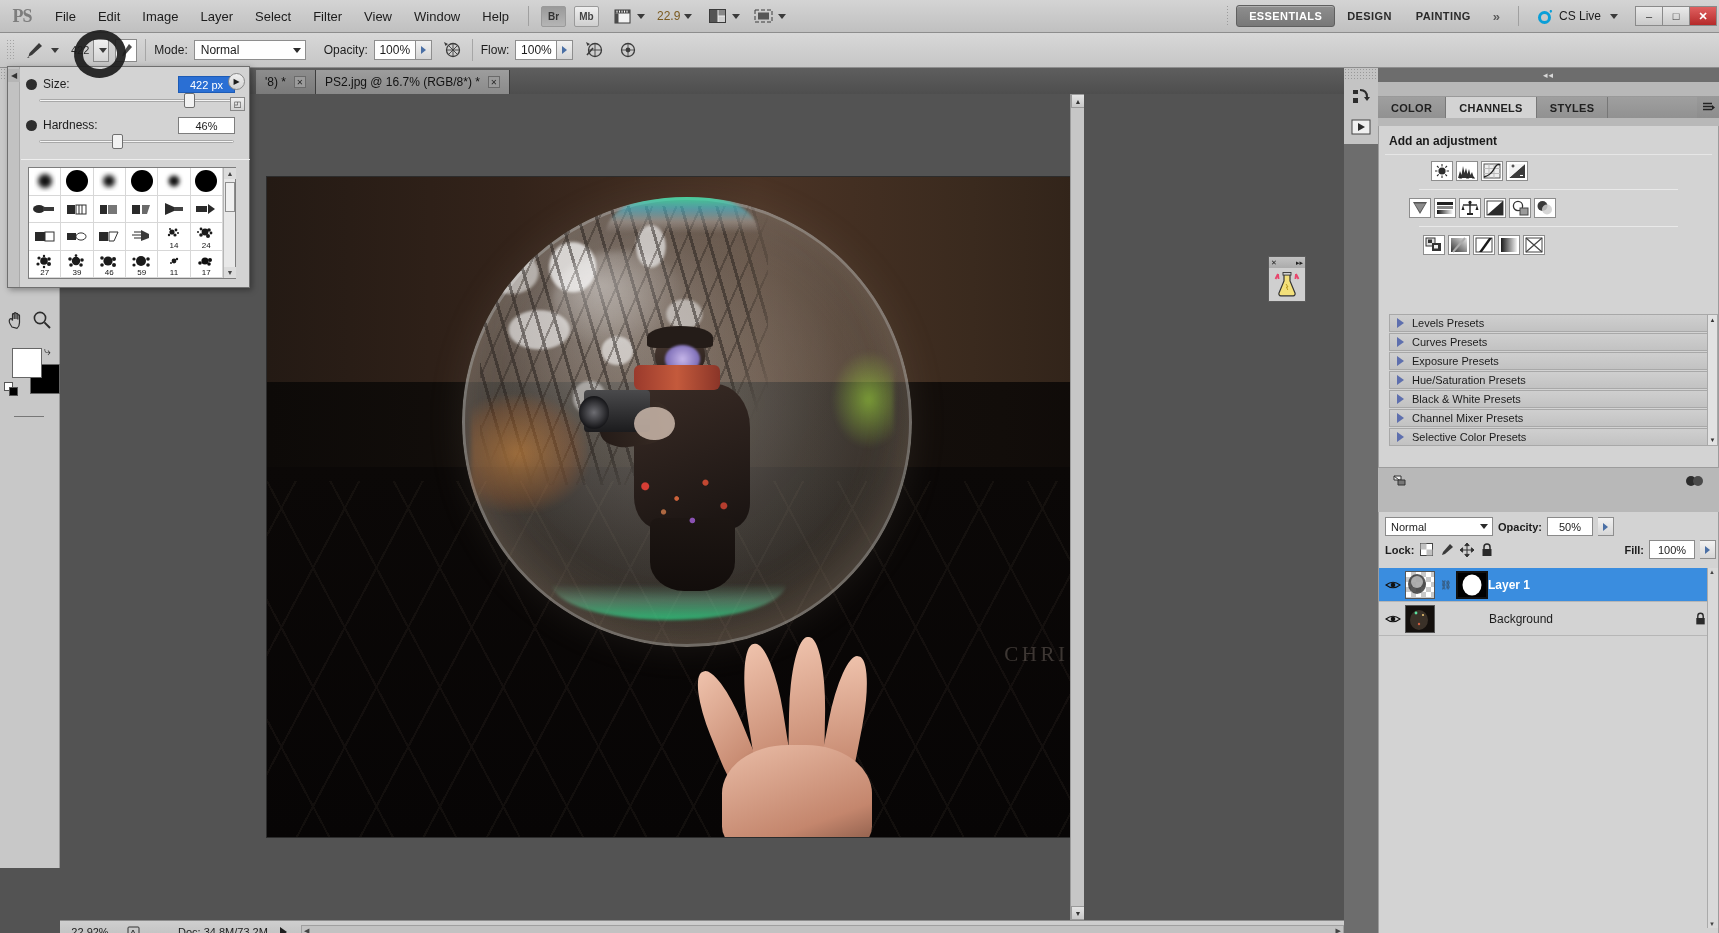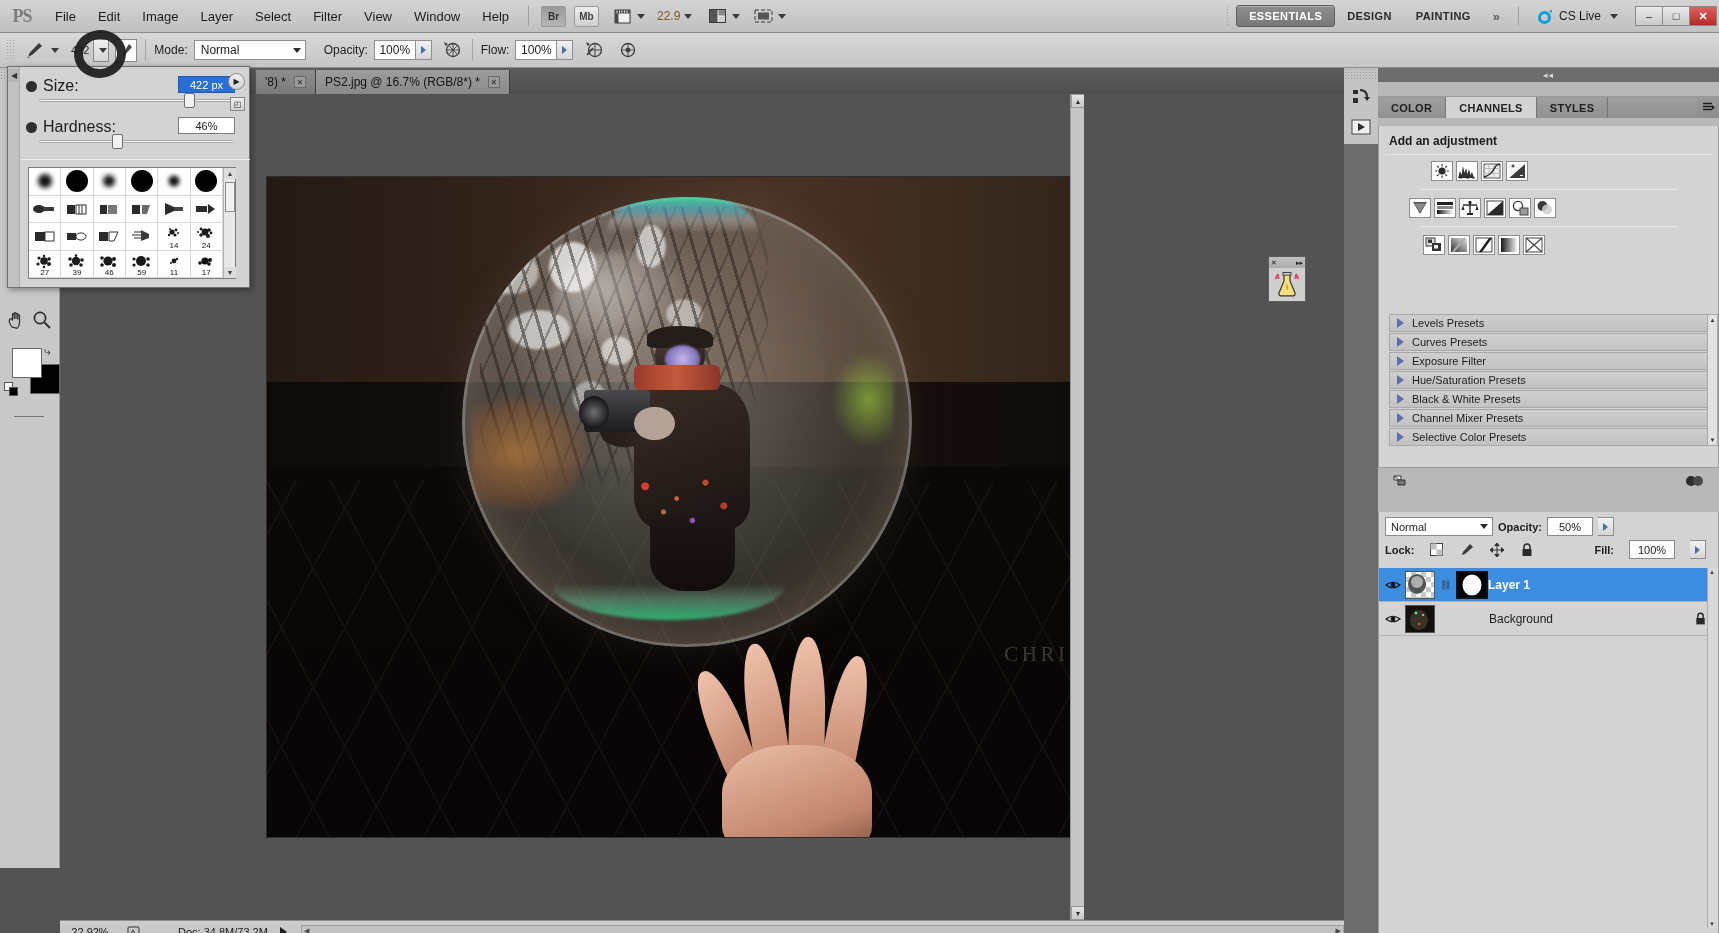--- a/index.html
+++ b/index.html
@@ -111,21 +111,21 @@
   #brushpanel {
     position:absolute; left:7px; top:66px; width:243px; height:222px;
     background:#d3d3d3; border:1px solid #6f6f6f; z-index:50;
     box-shadow:2px 2px 6px rgba(0,0,0,.35);
   }
   #bp-tabgrip { position:absolute; left:0; top:0; width:12px; height:100%; background:#c2c2c2; border-right:1px solid #aaa;}
   #bp-arrowtab { position:absolute;left:0;top:2px;width:12px;height:13px;background:#b5b5b5;
      display:flex;align-items:center;justify-content:center;font-size:8px;color:#333;}
   .bp-row { position:absolute; left:18px; display:flex; align-items:center; }
   .bp-bullet{width:11px;height:11px;border-radius:50%;background:#2e2e2e;margin-right:6px;}
-  .bp-label{font-size:16px;}
+  .bp-label{font-size:12px;}
   .bp-num{ position:absolute; height:17px; border:1px solid #7d7d7d; background:#fff;
      font-size:11px; display:flex; align-items:center; justify-content:center;}
   .bp-slidetrack{ position:absolute; height:3px; background:#f4f4f4; border:1px solid #a8a8a8; border-radius:2px;}
   .bp-thumb{ position:absolute; width:11px;height:15px; background:#f2f2f2; border:1px solid #6f6f6f;border-radius:2px;}
   #bp-sidebtn1{position:absolute;right:4px;top:6px;width:17px;height:17px;border:1px solid #888;border-radius:50%;
      background:linear-gradient(#f0f0f0,#d2d2d2);display:flex;align-items:center;justify-content:center;font-size:8px;}
   #bp-sidebtn2{position:absolute;right:4px;top:30px;width:15px;height:14px;border:1px solid #888;
      background:linear-gradient(#f0f0f0,#d2d2d2);display:flex;align-items:center;justify-content:center;font-size:8px;}
   #bp-divider{position:absolute;left:13px;top:92px;width:229px;height:1px;background:#b4b4b4;border-top:1px solid #eee;}
   #bp-gridwrap{ position:absolute; left:20px; top:100px; width:208px; height:112px;
@@ -317,21 +317,21 @@
   #lp-topbar{position:absolute;left:34px;top:404px;width:341px;height:18px;background:#b8b8b8;
      display:flex;align-items:center;justify-content:space-between;padding:0 14px;}
   #layersbody{position:absolute;left:34px;top:444px;width:341px;height:476px;background:#d3d3d3;
      border:1px solid #9c9c9c;border-top:none;}
   #lp-blend{display:flex;align-items:center;padding:5px 6px 4px 6px;gap:5px;}
   .lp-select{border:1px solid #8a8a8a;background:#fff;height:19px;width:108px;
      display:flex;align-items:center;justify-content:space-between;padding:0 4px 0 5px;font-size:11px;}
   .lp-num{border:1px solid #8a8a8a;background:#fff;height:19px;width:46px;
      display:flex;align-items:center;justify-content:center;font-size:11px;}
   .lp-lbl{font-size:11px;font-weight:bold;}
-  #lp-lock{display:flex;align-items:center;padding:0 12px 5px 6px;gap:15px;}
+  #lp-lock{display:flex;align-items:center;padding:0 2px 5px 6px;gap:5px;}
   .lockicn{width:15px;height:15px;display:flex;align-items:center;justify-content:center;font-size:11px;color:#2a2a2a;}
   #layerlist{position:absolute;left:0;top:56px;width:339px;}
   .layerrow{height:34px;display:flex;align-items:center;border-bottom:1px solid #b6b6b6;padding-left:2px;}
   .layerrow.selected{background:#3a8ddf;color:#fff;}
   .eyecol{width:24px;display:flex;align-items:center;justify-content:center;}
   .lthumb{width:30px;height:28px;border:1px solid #555;background:#111;margin-right:2px;overflow:hidden;position:relative;}
   .lmask{width:32px;height:28px;border:2px solid #111;background:#000;margin-left:6px;position:relative;overflow:hidden;}
   .lmask:after{content:"";position:absolute;left:50%;top:50%;transform:translate(-50%,-50%);
      width:19px;height:21px;border-radius:50%;background:#fff;}
   .linkicn{width:10px;margin-left:3px;font-size:9px;text-align:center;color:#333;}
@@ -1017,21 +1017,21 @@
       <div class="presetrow">
           <span class="ptri"></span>
           <span>Levels Presets</span>
         </div>
       <div class="presetrow">
           <span class="ptri"></span>
           <span>Curves Presets</span>
         </div>
       <div class="presetrow">
           <span class="ptri"></span>
-          <span>Exposure Filter</span>
+          <span>Exposure Presets</span>
         </div>
       <div class="presetrow">
           <span class="ptri"></span>
           <span>Hue/Saturation Presets</span>
         </div>
       <div class="presetrow">
           <span class="ptri"></span>
           <span>Black &amp; White Presets</span>
         </div>
       <div class="presetrow">

